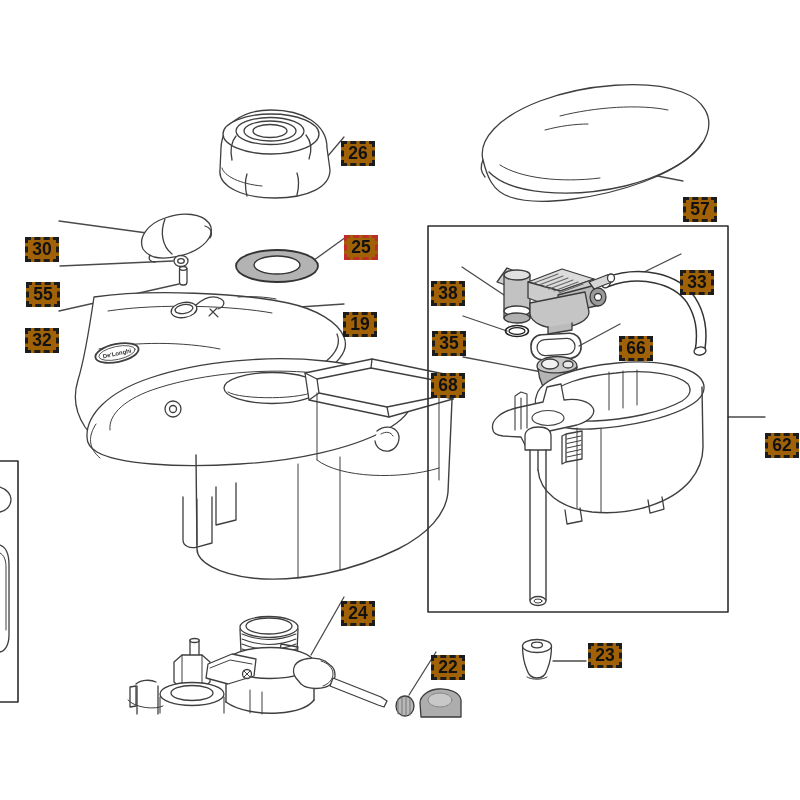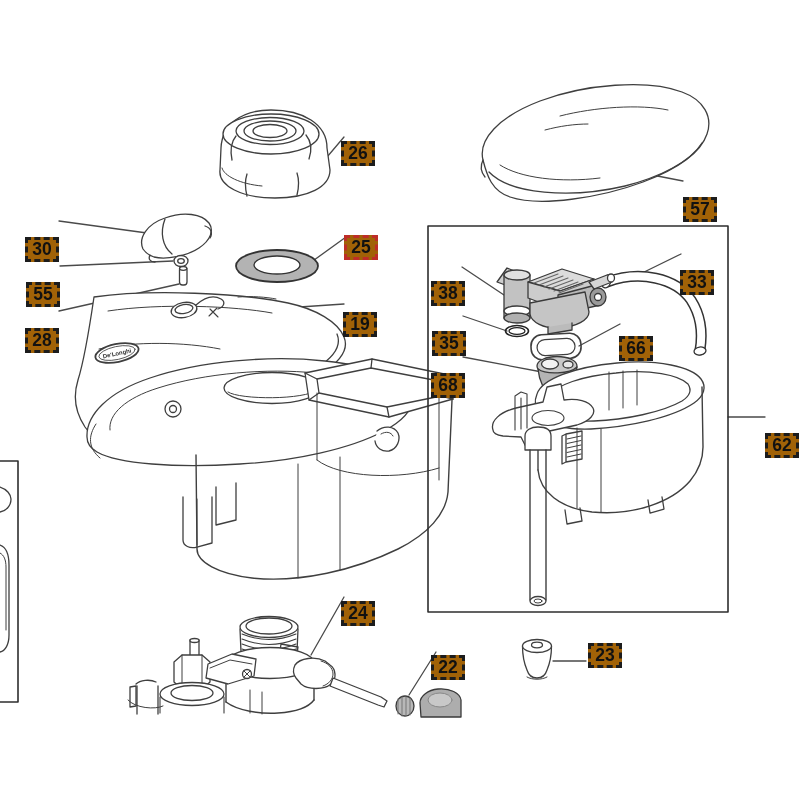--- a/index.html
+++ b/index.html
@@ -259,21 +259,21 @@
     <path d="M0,545 C6,547 9,555 9,565 L9,635 C9,645 5,651 0,652" fill="none"></path>
     <path d="M0,553 C4,555 6,560 6,567 L6,630" fill="none" stroke-width="1"></path>
   </g>
 </svg>
 
 <div class="plabel" style="left:341px;top:111px">26</div>
 <div class="plabel sel" style="left:344px;top:205px">25</div>
 <div class="plabel" style="left:343px;top:282px">19</div>
 <div class="plabel" style="left:25px;top:207px">30</div>
 <div class="plabel" style="left:26px;top:252px">55</div>
-<div class="plabel" style="left:25px;top:298px">28</div>
+<div class="plabel" style="left:25px;top:298px">32</div>
 <div class="plabel" style="left:683px;top:167px">57</div>
 <div class="plabel" style="left:680px;top:240px">33</div>
 <div class="plabel" style="left:431px;top:251px">38</div>
 <div class="plabel" style="left:432px;top:301px">35</div>
 <div class="plabel" style="left:619px;top:306px">66</div>
 <div class="plabel" style="left:431px;top:343px">68</div>
 <div class="plabel" style="left:765px;top:403px">62</div>
 <div class="plabel" style="left:341px;top:571px">24</div>
 <div class="plabel" style="left:431px;top:625px">22</div>
 <div class="plabel" style="left:588px;top:613px">23</div>

